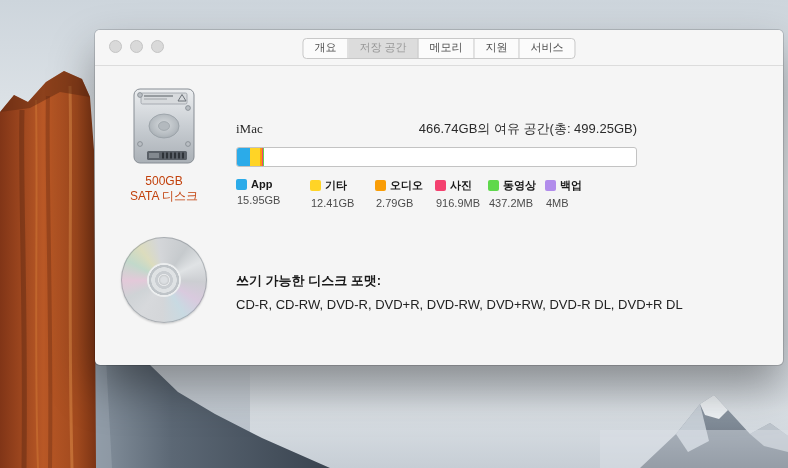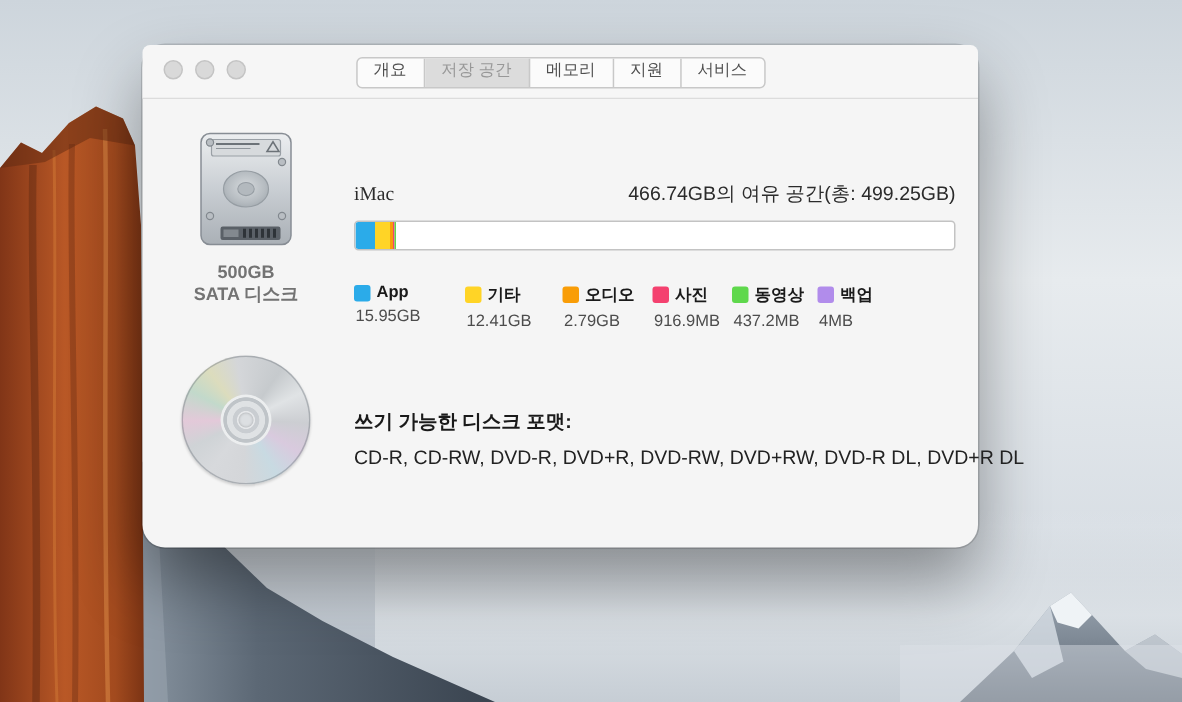--- a/index.html
+++ b/index.html
@@ -4,22 +4,22 @@
 <style>
   html,body{margin:0;padding:0;}
   body{
     width:788px;height:468px;overflow:hidden;position:relative;
     font-family:"Liberation Sans","DejaVu Sans",sans-serif;
     background:#dfe4e9;
   }
   .wallpaper{position:absolute;inset:0;}
   
   .window{
-    position:absolute;left:95px;top:30px;width:557px;height:335px;
-    background:#f5f5f5;border-radius:15px;
+    position:absolute;left:95px;top:30px;width:688px;height:335px;
+    background:#f5f5f5;border-radius:5px;
     box-shadow:0 0 0 1px rgba(0,0,0,0.14), 0 22px 45px rgba(0,0,0,0.38);
   }
   .titlebar{
     position:relative;height:35px;background:#f6f6f6;
     border-bottom:1px solid #dcdcdc;border-radius:5px 5px 0 0;
   }
   .traffic{position:absolute;left:14px;top:10px;display:flex;gap:8px;}
   .light{
     width:13px;height:13px;border-radius:50%;box-sizing:border-box;
     background:#d9d9d9;border:1px solid #c4c4c4;
@@ -33,21 +33,21 @@
     padding:0 11px;font-size:11px;line-height:17px;color:#4f4f4f;
     border-right:1px solid #c8c8c8;white-space:nowrap;cursor:default;
   }
   .tab:last-child{border-right:none;}
   .tab.selected{background:#dcdcdc;color:#989898;}
   .content{position:absolute;left:0;top:36px;right:0;bottom:0;}
   
   .disk-icon{position:absolute;left:38px;top:22px;}
   .disk-label{
     position:absolute;left:9px;top:108px;width:120px;text-align:center;
-    font-size:12px;line-height:15px;color:#737373;font-weight:bold;
+    font-size:12px;line-height:15px;color:#c2410c;
   }
   .disc{
     position:absolute;left:26px;top:171px;width:86px;height:86px;border-radius:50%;
     background:
       conic-gradient(from 215deg,
         #d7d9dc, #cfd3d6 8%, #e3c9d9 15%, #c2d9cb 23%, #dcdcbd 30%,
         #d4d6d9 38%, #c6cacd 50%, #e0e3e5 58%, #ccced2 66%,
         #d9cade 74%, #c8dae2 82%, #d4d6d9 91%, #d7d9dc);
     box-shadow:inset 0 0 0 1px rgba(120,126,134,0.45), 0 1px 2px rgba(0,0,0,0.18);
   }
@@ -69,21 +69,21 @@
     display:flex;justify-content:space-between;align-items:baseline;
   }
   .vol-name{font-size:13px;color:#2b2b2b;font-family:Liberation Serif, serif;}
   .vol-free{font-size:13px;color:#2b2b2b;}
   .bar{
     position:absolute;left:141px;top:81px;width:401px;height:20px;
     box-sizing:border-box;background:#ffffff;border:1px solid #c3c3c3;
     border-radius:3px;display:flex;overflow:hidden;
   }
   .bar-seg{height:100%;flex:none;}
-  .legend{position:absolute;left:141px;top:112px;display:flex;gap:10px;margin-top:11px;}
+  .legend{position:absolute;left:141px;top:112px;display:flex;gap:10px;}
   .legend-item{flex:none;}
   .legend-item:nth-child(1){width:64px;}
   .legend-item:nth-child(2){width:55px;}
   .legend-item:nth-child(3){width:50px;}
   .legend-item:nth-child(4){width:43px;}
   .legend-item:nth-child(5){width:47px;}
   .legend-head{display:flex;align-items:center;gap:4px;white-space:nowrap;
     font-size:11px;font-weight:bold;color:#1a1a1a;}
   .swatch{width:11px;height:11px;border-radius:2px;flex:none;}
   .legend-value{margin-top:4px;padding-left:1px;font-size:11px;color:#4c4c4c;white-space:nowrap;}

